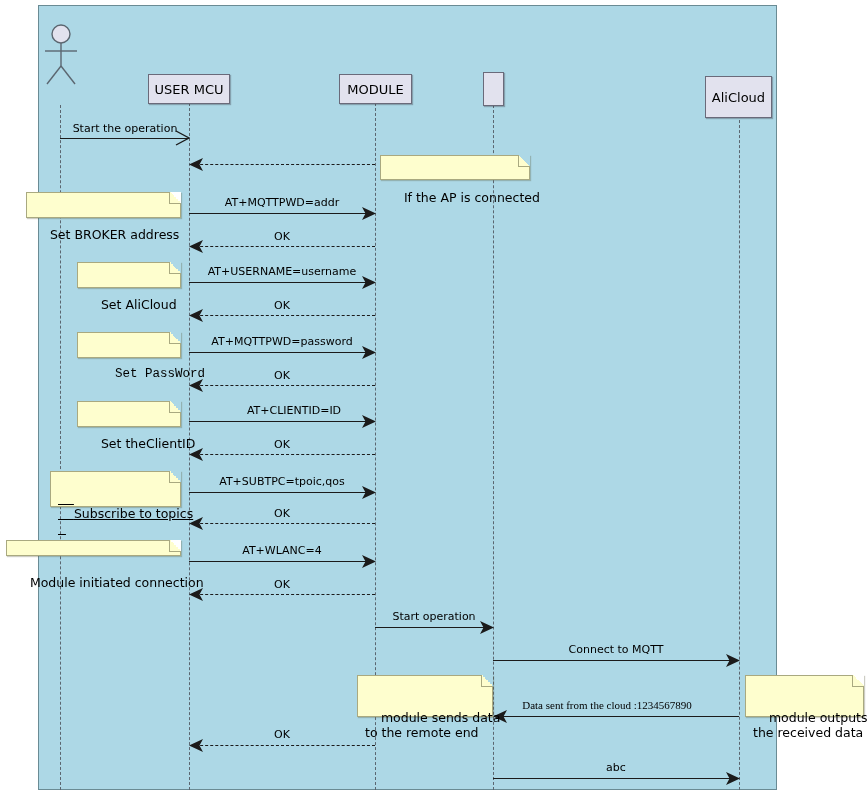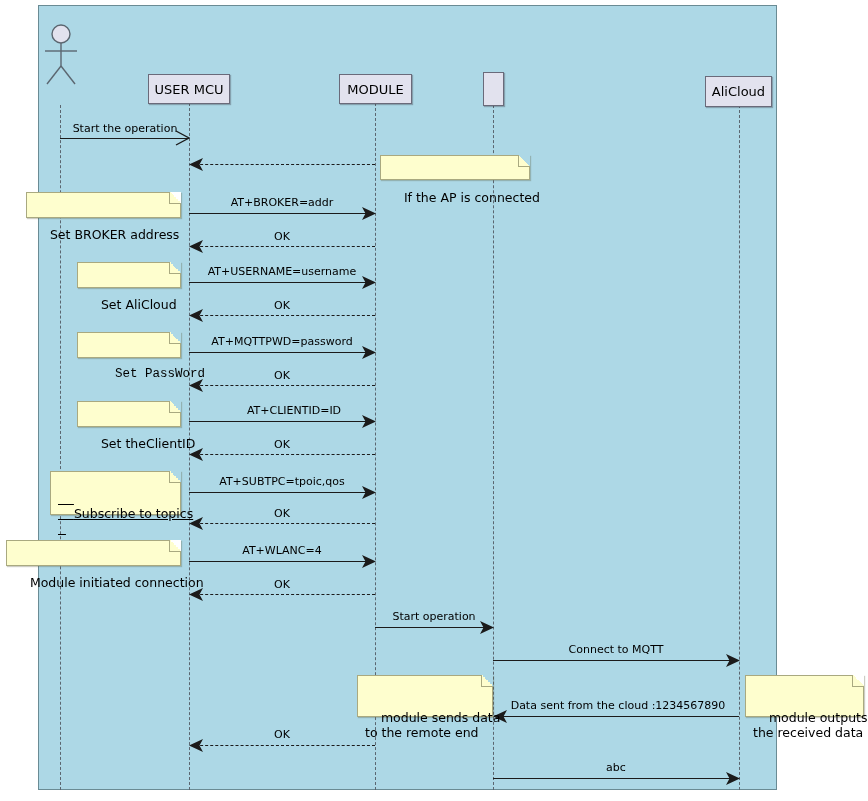--- a/index.html
+++ b/index.html
@@ -123,41 +123,41 @@
   </div>
 
   <div class="participant" style="left:339px; top:74px; width:73px; height:30px;">
     <span>MODULE</span>
   </div>
 
   <div class="participant" style="left:483px; top:72px; width:21px; height:34px;">
     <span></span>
   </div>
 
-  <div class="participant" style="left:705px; top:76px; width:67px; height:31px;">
+  <div class="participant" style="left:705px; top:76px; width:67px; height:42px;">
     <span>AliCloud</span>
   </div>
 
   <div class="msg-label" style="left:60px; top:123px; width:130px;">Start the operation</div>
   <div class="msg-line solid" style="left:60px; top:138px; width:129px;"></div>
   <div class="arrowhead" style="left:174px; top:130px;">
     <svg width="16" height="16" viewBox="0 0 16 16">
         <path d="M2 1 L15 8 L2 15" fill="none" stroke="#1b1b1b" stroke-width="1.4"></path>
       </svg>
   </div>
 
   <div class="msg-label" style="left:189px; top:148px; width:186px;"></div>
   <div class="msg-line dotted" style="left:190px; top:164px; width:185px;"></div>
   <div class="arrowhead" style="left:189px; top:157px;">
     <svg width="15" height="15" viewBox="0 0 15 15">
         <path d="M0 7.5 L14 1 L10.5 7.5 L14 14 Z" fill="#1b1b1b"></path>
       </svg>
   </div>
 
-  <div class="msg-label" style="left:189px; top:197px; width:186px;">AT+BROKER=addr</div>
+  <div class="msg-label" style="left:189px; top:197px; width:186px;">AT+MQTTPWD=addr</div>
   <div class="msg-line solid" style="left:189px; top:213px; width:186px;"></div>
   <div class="arrowhead" style="left:361px; top:206px;">
     <svg width="15" height="15" viewBox="0 0 15 15">
         <path d="M15 7.5 L1 1 L4.5 7.5 L1 14 Z" fill="#1b1b1b"></path>
       </svg>
   </div>
 
   <div class="msg-label" style="left:189px; top:231px; width:186px;">OK</div>
   <div class="msg-line dotted" style="left:190px; top:246px; width:185px;"></div>
   <div class="arrowhead" style="left:189px; top:239px;">
@@ -255,21 +255,21 @@
   </div>
 
   <div class="msg-label" style="left:493px; top:644px; width:246px;">Connect to MQTT</div>
   <div class="msg-line solid" style="left:493px; top:660px; width:246px;"></div>
   <div class="arrowhead" style="left:725px; top:653px;">
     <svg width="15" height="15" viewBox="0 0 15 15">
         <path d="M15 7.5 L1 1 L4.5 7.5 L1 14 Z" fill="#1b1b1b"></path>
       </svg>
   </div>
 
-  <div class="msg-label" style="left:497px; top:700px; width:242px;">Data sent from the cloud :1234567890</div>
+  <div class="msg-label" style="left:486px; top:700px; width:242px;font-family:Liberation Serif, serif;">Data sent from the cloud :1234567890</div>
   <div class="msg-line solid" style="left:494px; top:716px; width:245px;"></div>
   <div class="arrowhead" style="left:493px; top:709px;">
     <svg width="15" height="15" viewBox="0 0 15 15">
         <path d="M0 7.5 L14 1 L10.5 7.5 L14 14 Z" fill="#1b1b1b"></path>
       </svg>
   </div>
 
   <div class="msg-label" style="left:189px; top:729px; width:186px;">OK</div>
   <div class="msg-line dotted" style="left:190px; top:745px; width:185px;"></div>
   <div class="arrowhead" style="left:189px; top:738px;">
@@ -304,26 +304,26 @@
   <div class="note" style="left:77px; top:332px; width:104px; height:26px;font-family:Liberation Mono, monospace;">
     <span class="fold"></span>
     <span>Set PassWord</span>
   </div>
 
   <div class="note" style="left:77px; top:401px; width:104px; height:26px;">
     <span class="fold"></span>
     <span>Set theClientID</span>
   </div>
 
-  <div class="note" style="left:50px; top:471px; width:131px; height:44px;text-decoration:underline;">
+  <div class="note" style="left:50px; top:471px; width:131px; height:36px;text-decoration:underline;">
     <span class="fold"></span>
     <span>Subscribe to topics</span>
   </div>
 
-  <div class="note on-white" style="left:6px; top:540px; width:175px; height:26px;">
+  <div class="note on-white" style="left:6px; top:540px; width:175px; height:16px;">
     <span class="fold"></span>
     <span>Module initiated connection</span>
   </div>
 
   <div class="note" style="left:357px; top:675px; width:136px; height:42px;">
     <span class="fold"></span>
     <span>module sends data
 to the remote end</span>
   </div>
 

